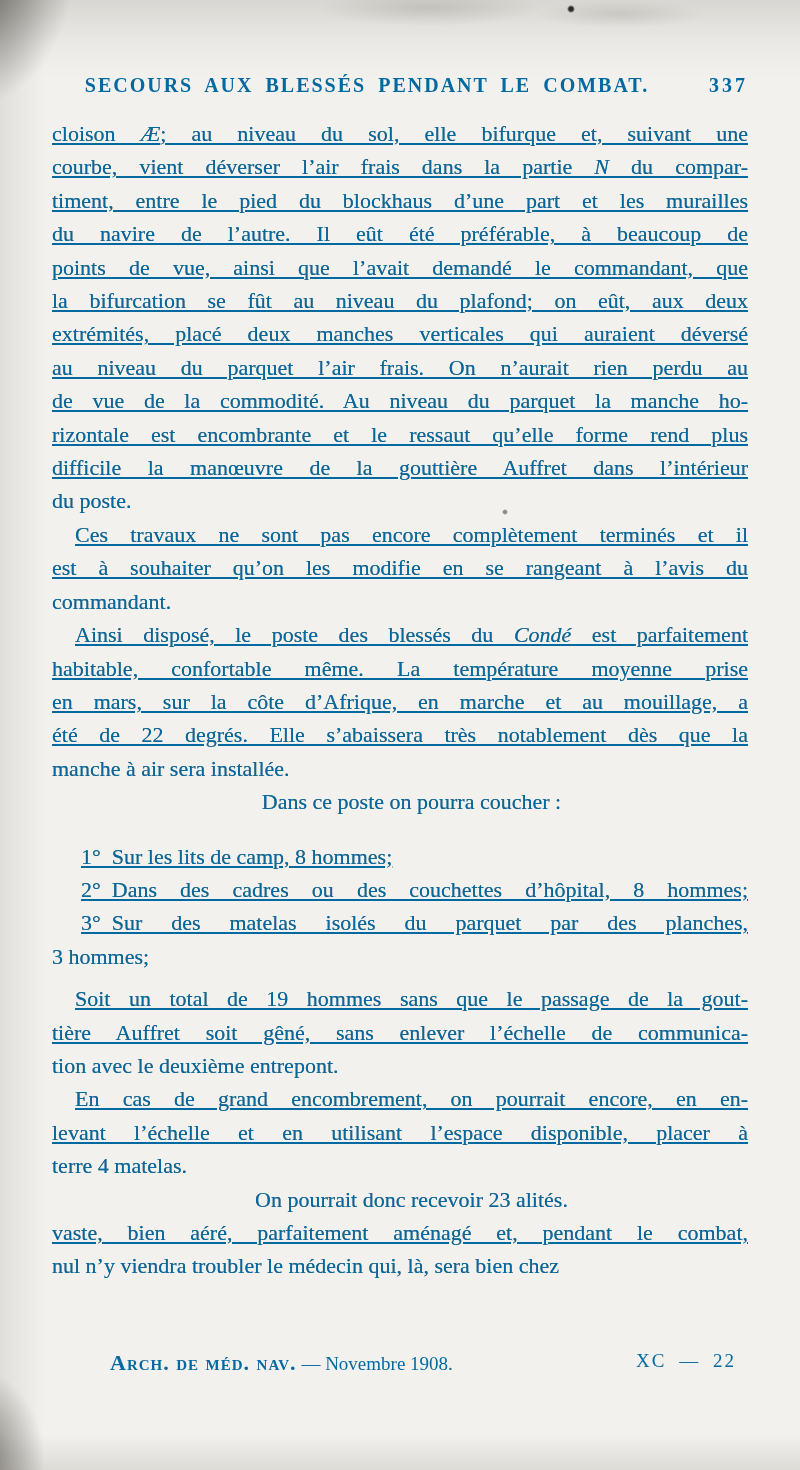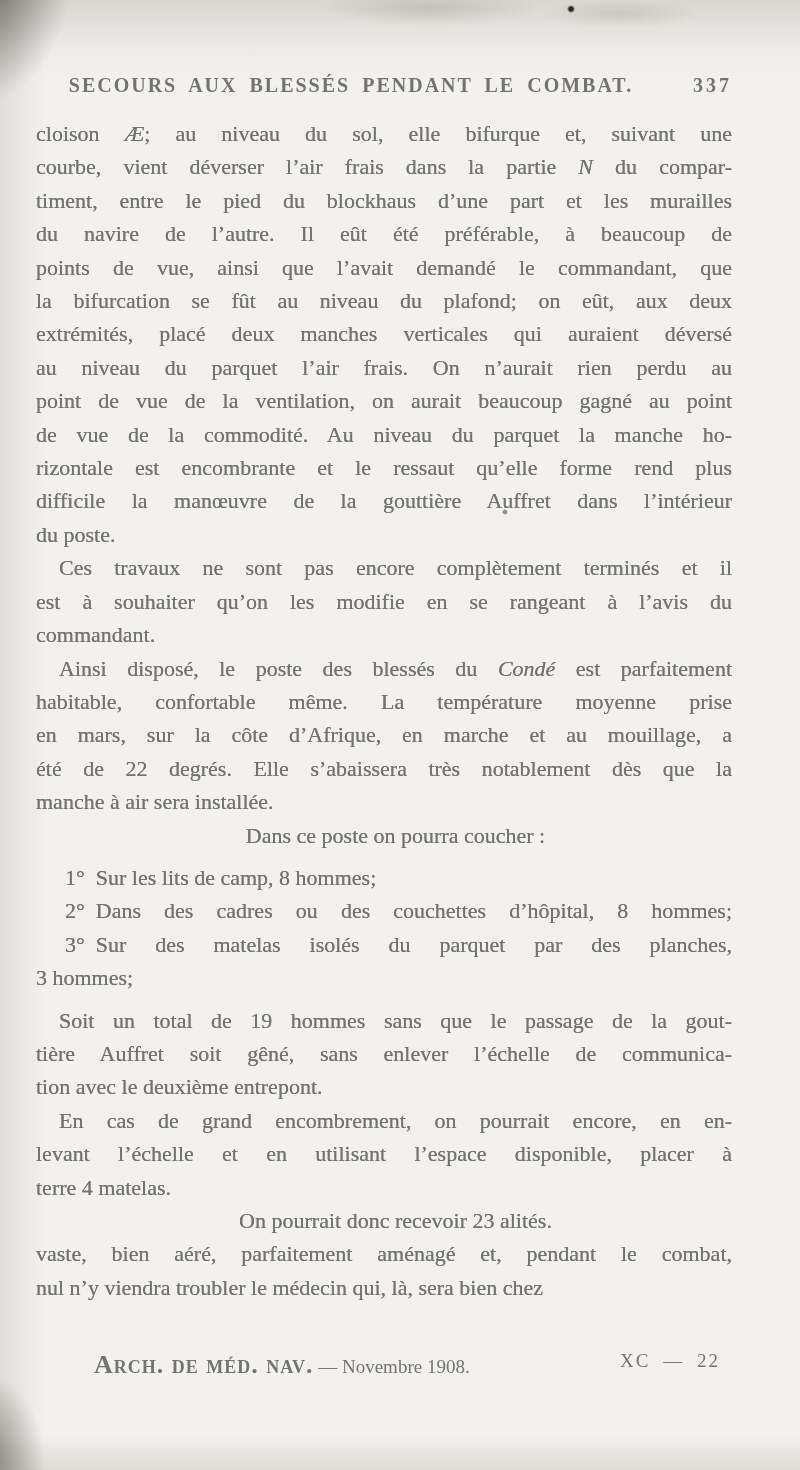--- a/index.html
+++ b/index.html
@@ -25,46 +25,46 @@
       
       radial-gradient(ellipse 100px 130px at -25px 1460px, rgba(55,50,45,0.6), rgba(55,50,45,0) 70%),
       
       linear-gradient(180deg, rgba(125,122,115,0.22), rgba(125,122,115,0.06) 45px, rgba(125,122,115,0) 80px),
       
       linear-gradient(0deg, rgba(135,132,125,0.20), rgba(135,132,125,0) 35px),
       
       linear-gradient(90deg, rgba(115,112,105,0.14), rgba(115,112,105,0) 45px),
       #f2f1ed;
   }
-  .col { position: absolute; left: 36px; width: 696px; color: #737373; }
+  .col { position: absolute; left: 52px; width: 696px; color: #0369a1; }
   .running-header {
     top: 74px; height: 30px;
     font-weight: 700; font-size: 20px; letter-spacing: 2px; word-spacing: 5px;
   }
   .running-header .title {
     position: absolute; left: 0; right: 66px; text-align: center; top: 0;
     white-space: nowrap;
   }
   .running-header .pnum {
     position: absolute; right: 0; top: 0; letter-spacing: 3px;
   }
   .body-text {
     top: 117px;
     font-size: 22px; line-height: 33.4px;
     text-shadow: 0 0 0.5px rgba(25,22,18,0.55);
   }
   .line { text-align: left; }
-  .line.j, .line.jp, .line.jl { text-align: justify; text-align-last: justify; }
+  .line.j, .line.jp, .line.jl { text-align: justify; text-align-last: justify; text-decoration: underline; }
   .line.jp, .line.p { text-indent: 23px; text-align: center; }
   .line.jl, .line.l { text-indent: 29px; }
   .it { font-style: italic; }
   .page-footer { top: 1350px; height: 34px; font-size: 19px; }
   .page-footer .left { position: absolute; left: 58px; top: 0; white-space: nowrap; }
   .page-footer .journal {
-    font-variant: small-caps; letter-spacing: 1px; font-size: 26px; font-weight: 600;
+    font-variant: small-caps; letter-spacing: 1px; font-size: 22px; font-weight: 600;
   }
   .page-footer .sig {
     position: absolute; right: 12px; top: 0; letter-spacing: 2px; word-spacing: 6px;
   }
 </style>
 </head>
 <body>
 
 <div class="paper"></div>
 
@@ -75,35 +75,34 @@
 
 <div class="col body-text" id="body-lines">
     <div class="line j"><span>cloison </span><span class="it">Æ</span><span>; au niveau du sol, elle bifurque et, suivant une</span></div>
     <div class="line j"><span>courbe, vient déverser l’air frais dans la partie </span><span class="it">N</span><span> du compar-</span></div>
     <div class="line j"><span>timent, entre le pied du blockhaus d’une part et les murailles</span></div>
     <div class="line j"><span>du navire de l’autre. Il eût été préférable, à beaucoup de</span></div>
     <div class="line j"><span>points de vue, ainsi que l’avait demandé le commandant, que</span></div>
     <div class="line j"><span>la bifurcation se fût au niveau du plafond; on eût, aux deux</span></div>
     <div class="line j"><span>extrémités, placé deux manches verticales qui auraient déversé</span></div>
     <div class="line j"><span>au niveau du parquet l’air frais. On n’aurait rien perdu au</span></div>
-    <div class="line j"><span>point de vue de la ventilation, on aurait beaucoup gagné au point</span></div>
     <div class="line j"><span>de vue de la commodité. Au niveau du parquet la manche ho-</span></div>
     <div class="line j"><span>rizontale est encombrante et le ressaut qu’elle forme rend plus</span></div>
     <div class="line j"><span>difficile la manœuvre de la gouttière Auffret dans l’intérieur</span></div>
     <div class="line"><span>du poste.</span></div>
     <div class="line jp"><span>Ces travaux ne sont pas encore complètement terminés et il</span></div>
     <div class="line j"><span>est à souhaiter qu’on les modifie en se rangeant à l’avis du</span></div>
     <div class="line"><span>commandant.</span></div>
     <div class="line jp"><span>Ainsi disposé, le poste des blessés du </span><span class="it">Condé</span><span> est parfaitement</span></div>
     <div class="line j"><span>habitable, confortable même. La température moyenne prise</span></div>
     <div class="line j"><span>en mars, sur la côte d’Afrique, en marche et au mouillage, a</span></div>
     <div class="line j"><span>été de 22 degrés. Elle s’abaissera très notablement dès que la</span></div>
     <div class="line"><span>manche à air sera installée.</span></div>
     <div class="line p"><span>Dans ce poste on pourra coucher :</span></div>
-    <div class="line l" style="margin-top: 9px;"><span>1° Sur les lits de camp, 8 hommes;</span></div>
+    <div class="line l" style="margin-top: 21px; text-decoration: underline;"><span>1° Sur les lits de camp, 8 hommes;</span></div>
     <div class="line jl"><span>2° Dans des cadres ou des couchettes d’hôpital, 8 hommes;</span></div>
     <div class="line jl"><span>3° Sur des matelas isolés du parquet par des planches,</span></div>
     <div class="line"><span>3 hommes;</span></div>
     <div class="line jp" style="margin-top: 9px;"><span>Soit un total de 19 hommes sans que le passage de la gout-</span></div>
     <div class="line j"><span>tière Auffret soit gêné, sans enlever l’échelle de communica-</span></div>
     <div class="line"><span>tion avec le deuxième entrepont.</span></div>
     <div class="line jp"><span>En cas de grand encombrement, on pourrait encore, en en-</span></div>
     <div class="line j"><span>levant l’échelle et en utilisant l’espace disponible, placer à</span></div>
     <div class="line"><span>terre 4 matelas.</span></div>
     <div class="line p"><span>On pourrait donc recevoir 23 alités.</span></div>

